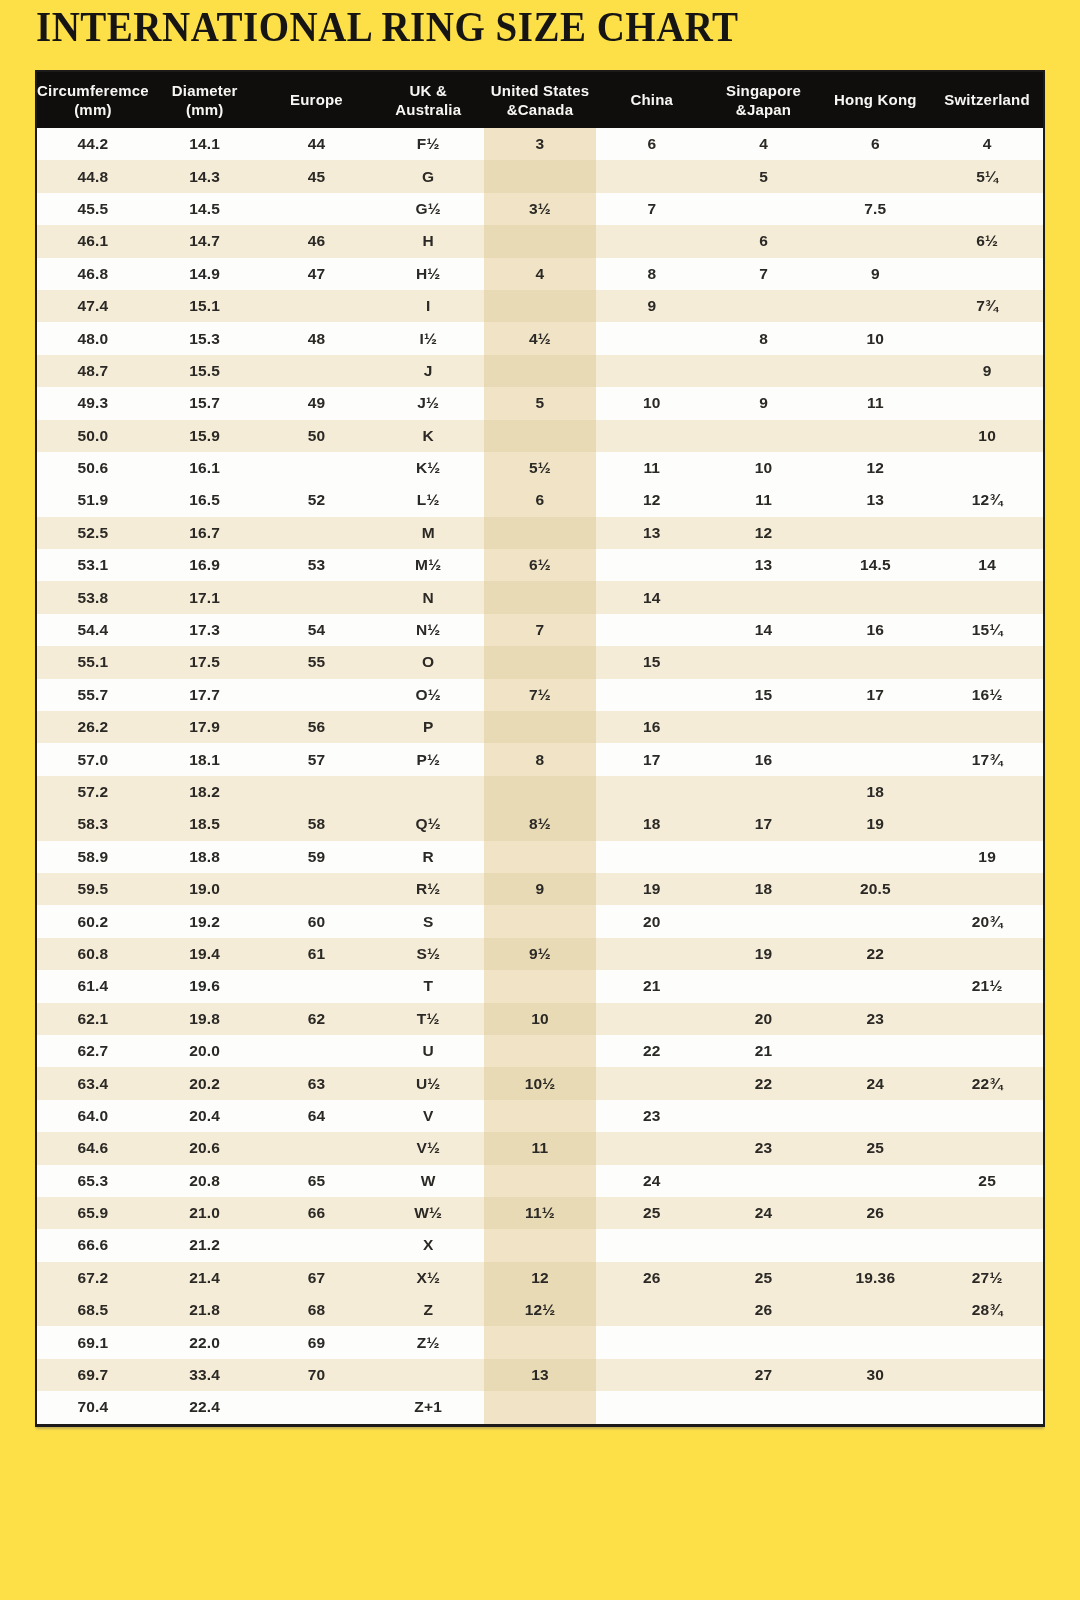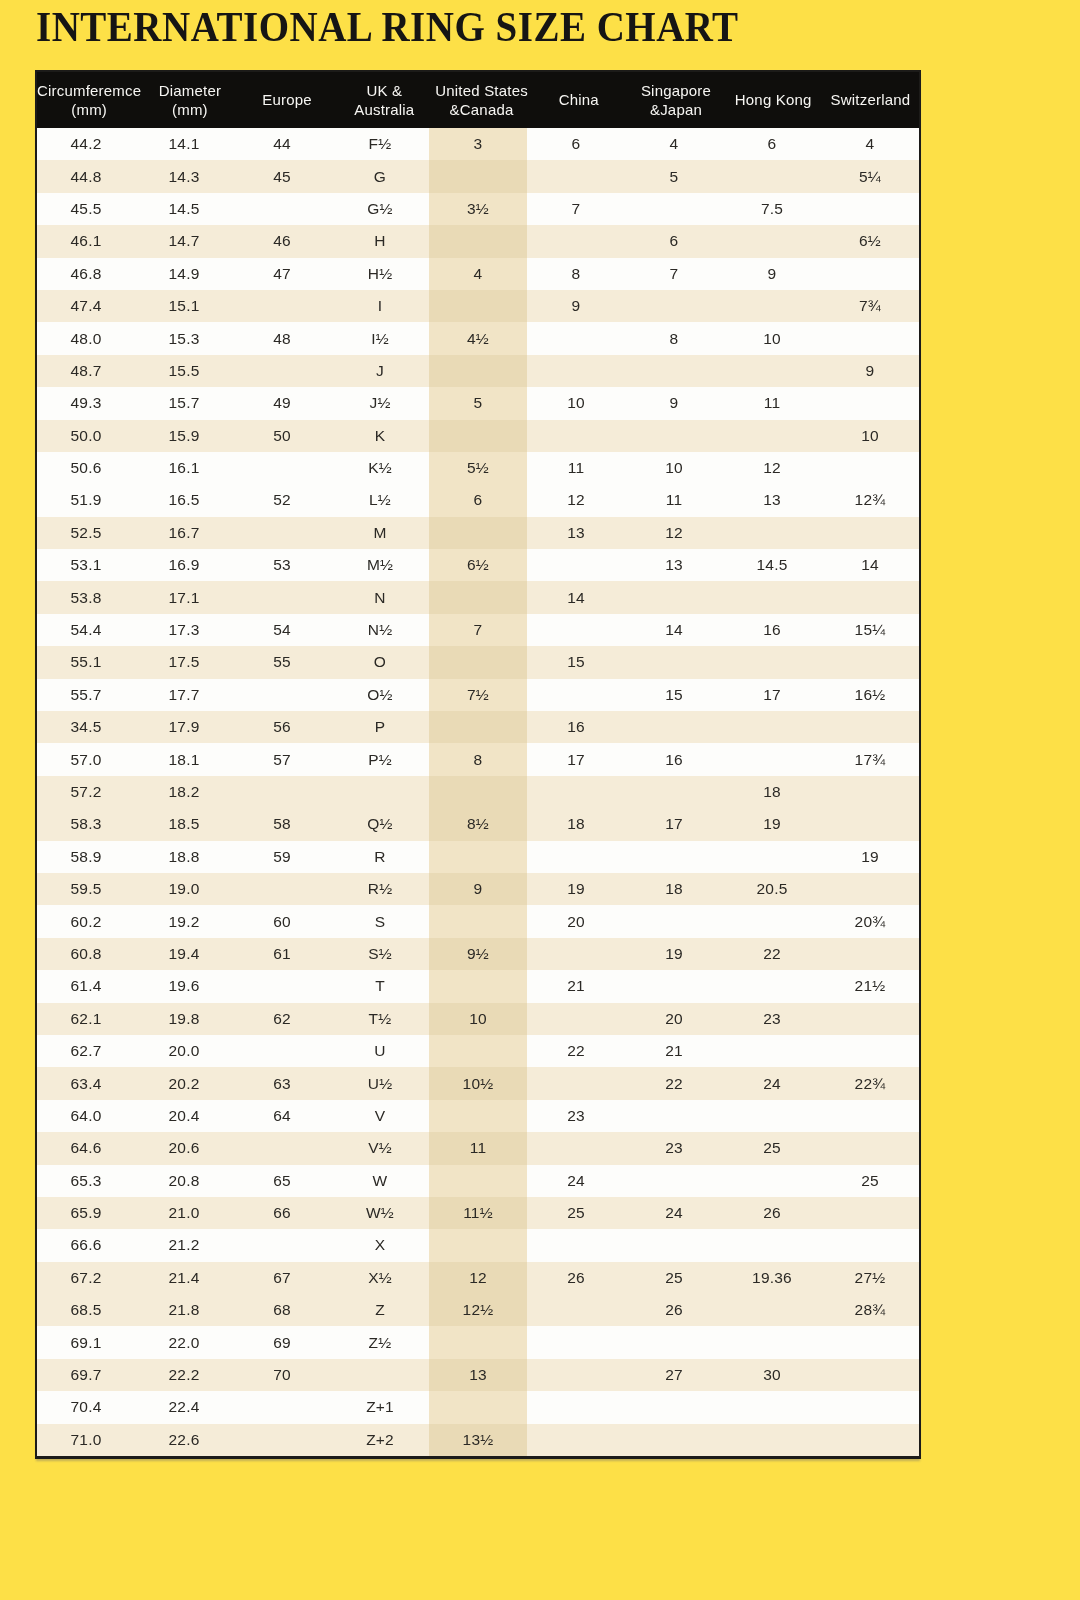--- a/index.html
+++ b/index.html
@@ -28,25 +28,26 @@
     letter-spacing: 0.5px;
     transform: scaleY(1.08);
     transform-origin: top left;
     color: var(--title-color, #161514);
     white-space: nowrap;
   }
   .ring-table {
     position: absolute;
     left: 35px;
     top: 70px;
-    width: 886px;
+    width: 1010px;
     border: 2px solid var(--table-border, #1c1b19);
     border-bottom-width: 3px;
     box-shadow: 0 3px 2px -1px rgba(125, 118, 105, 0.45);
     box-sizing: border-box;
+    font-weight: bold;
   }
   .thead {
     display: flex;
     background: var(--header-bg, #0f0e0c);
     color: var(--header-text, #f7f6f3);
     height: 56px;
   }
   .th {
     flex: 1 1 0;
     display: flex;
@@ -310,21 +311,21 @@
           <div class="td">17.7</div>
           <div class="td"></div>
           <div class="td">O½</div>
           <div class="td band">7½</div>
           <div class="td"></div>
           <div class="td">15</div>
           <div class="td">17</div>
           <div class="td">16½</div>
         </div>
         <div class="tr cream">
-          <div class="td">34.5</div>
+          <div class="td">26.2</div>
           <div class="td">17.9</div>
           <div class="td">56</div>
           <div class="td">P</div>
           <div class="td band"></div>
           <div class="td">16</div>
           <div class="td"></div>
           <div class="td"></div>
           <div class="td"></div>
         </div>
         <div class="tr white">
@@ -531,46 +532,35 @@
           <div class="td">69</div>
           <div class="td">Z½</div>
           <div class="td band"></div>
           <div class="td"></div>
           <div class="td"></div>
           <div class="td"></div>
           <div class="td"></div>
         </div>
         <div class="tr cream">
           <div class="td">69.7</div>
-          <div class="td">22.2</div>
+          <div class="td">33.4</div>
           <div class="td">70</div>
           <div class="td"></div>
           <div class="td band">13</div>
           <div class="td"></div>
           <div class="td">27</div>
           <div class="td">30</div>
           <div class="td"></div>
         </div>
         <div class="tr white">
           <div class="td">70.4</div>
           <div class="td">22.4</div>
           <div class="td"></div>
           <div class="td">Z+1</div>
           <div class="td band"></div>
-          <div class="td"></div>
-          <div class="td"></div>
-          <div class="td"></div>
-          <div class="td"></div>
-        </div>
-        <div class="tr cream">
-          <div class="td">71.0</div>
-          <div class="td">22.6</div>
-          <div class="td"></div>
-          <div class="td">Z+2</div>
-          <div class="td band">13½</div>
           <div class="td"></div>
           <div class="td"></div>
           <div class="td"></div>
           <div class="td"></div>
         </div>
       </div>
   </div>
 </div>
 
 </body></html>

